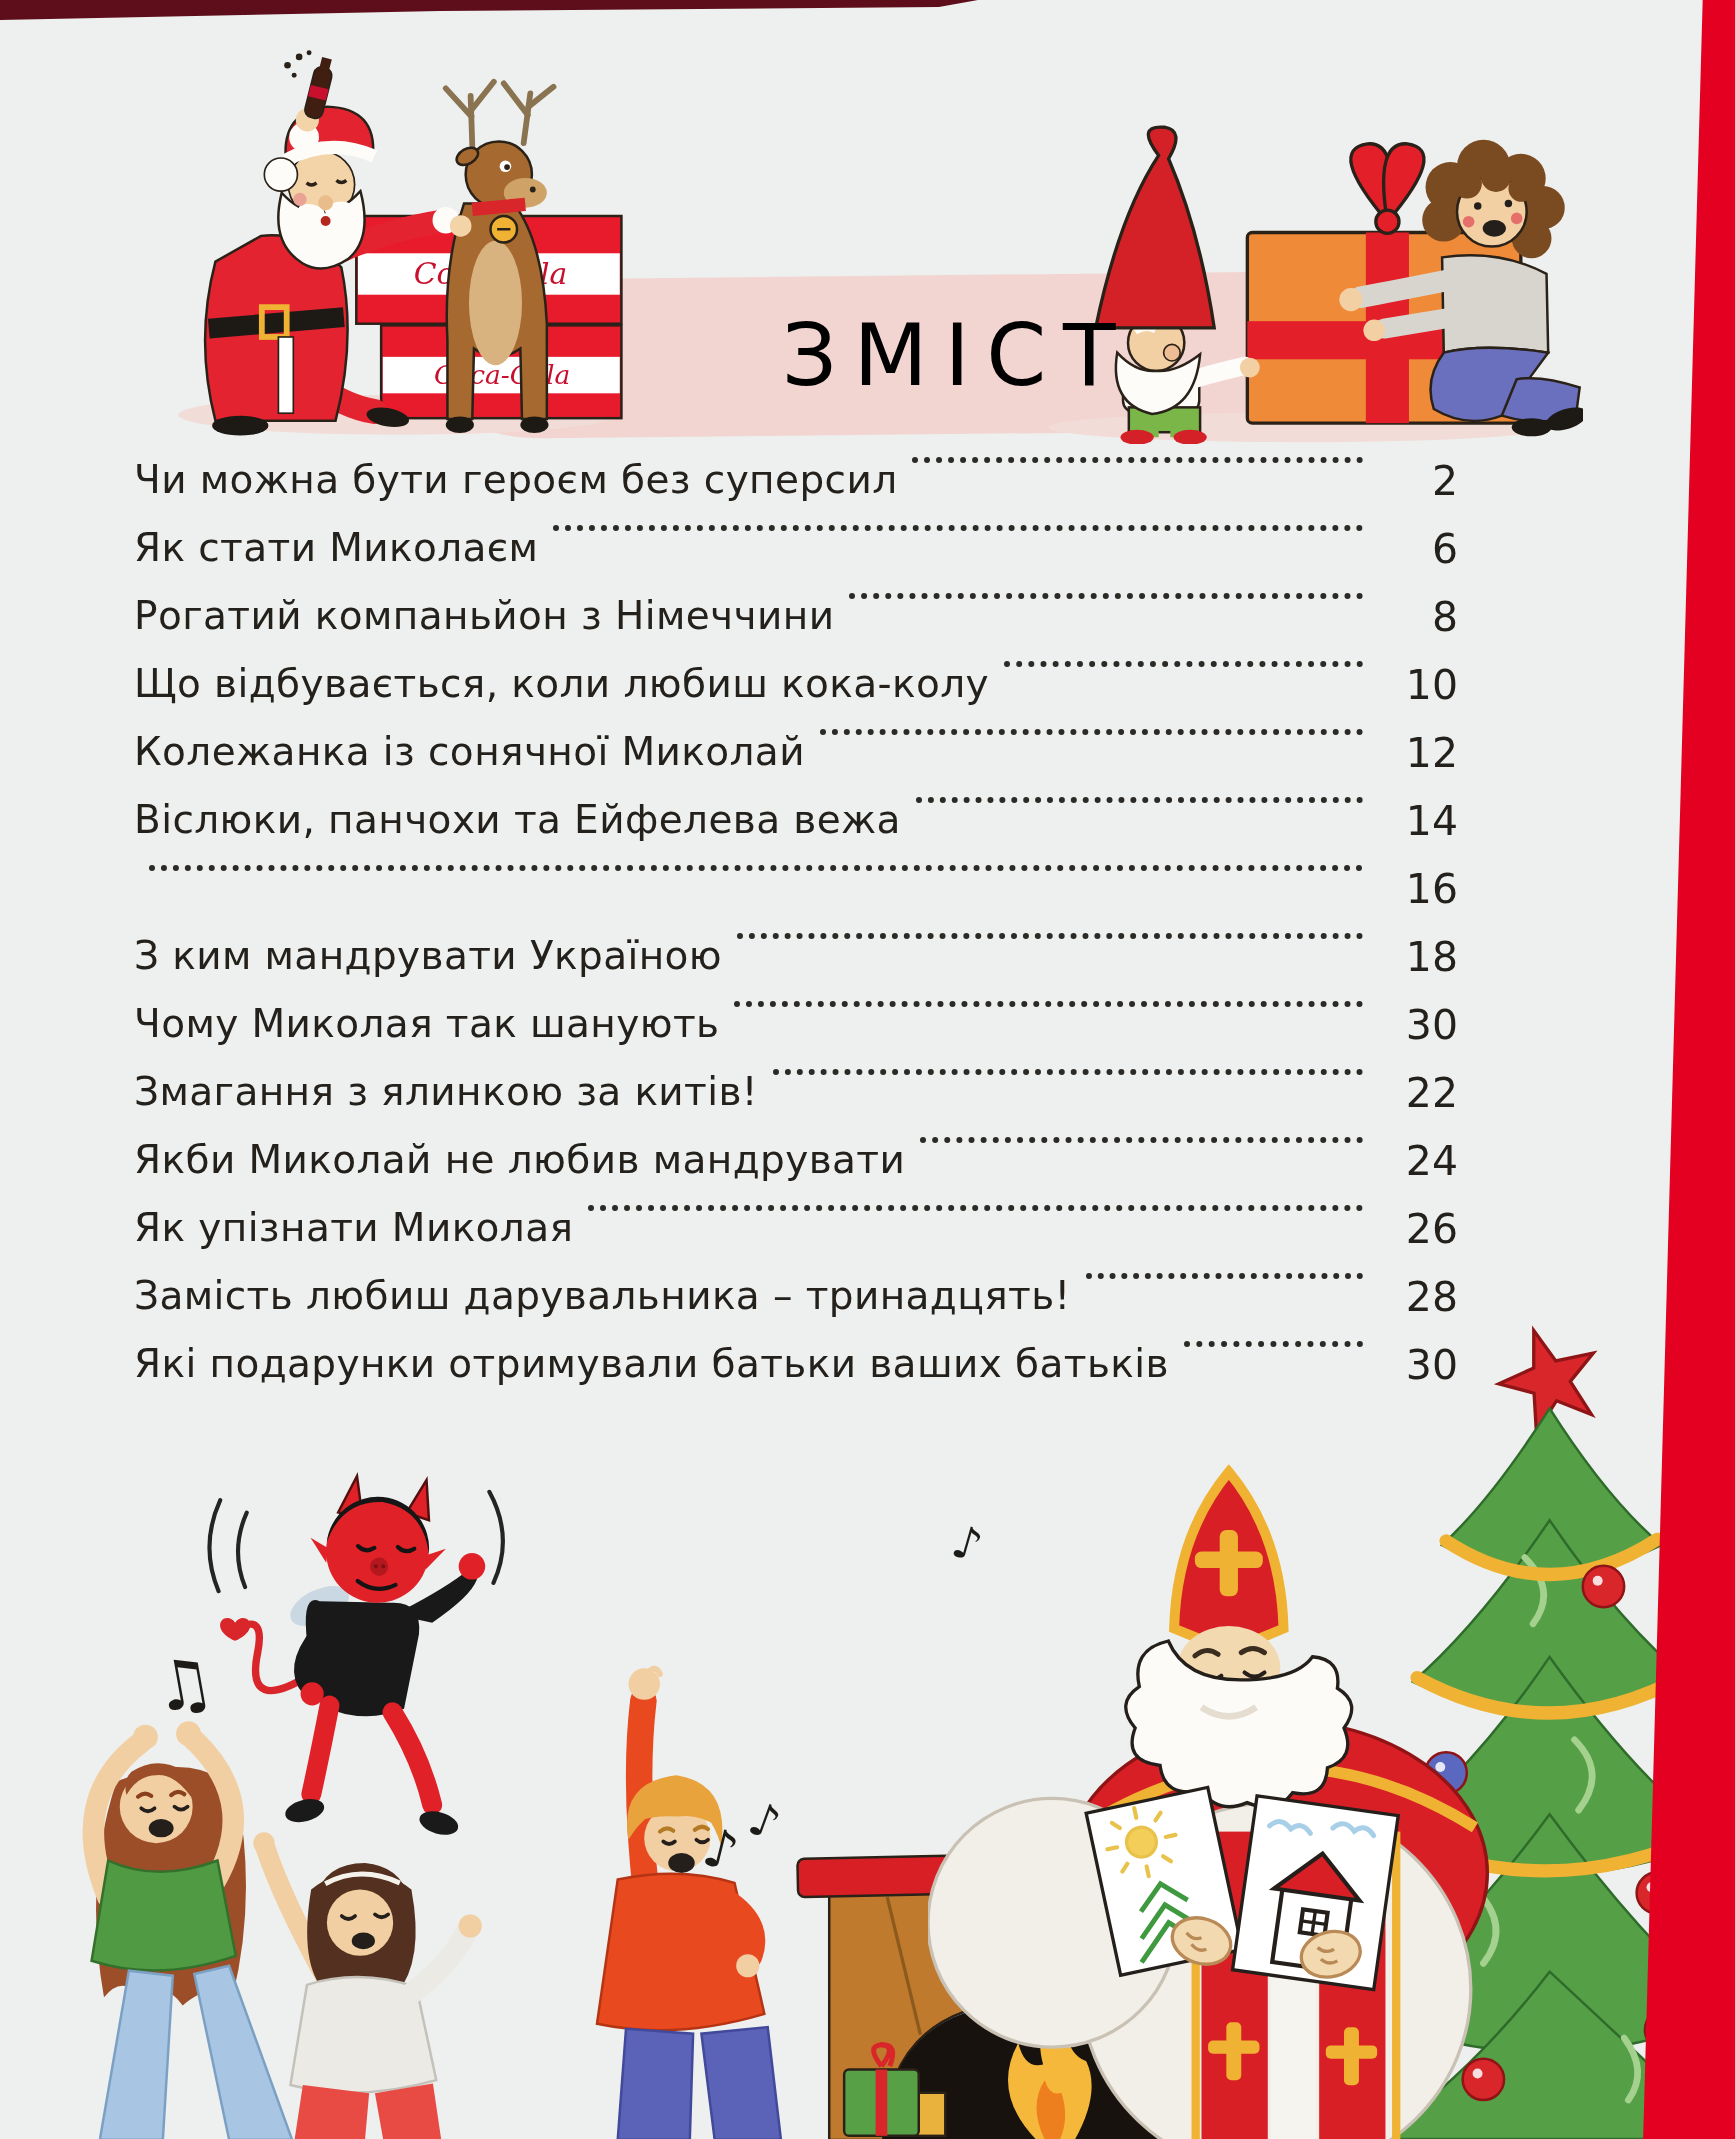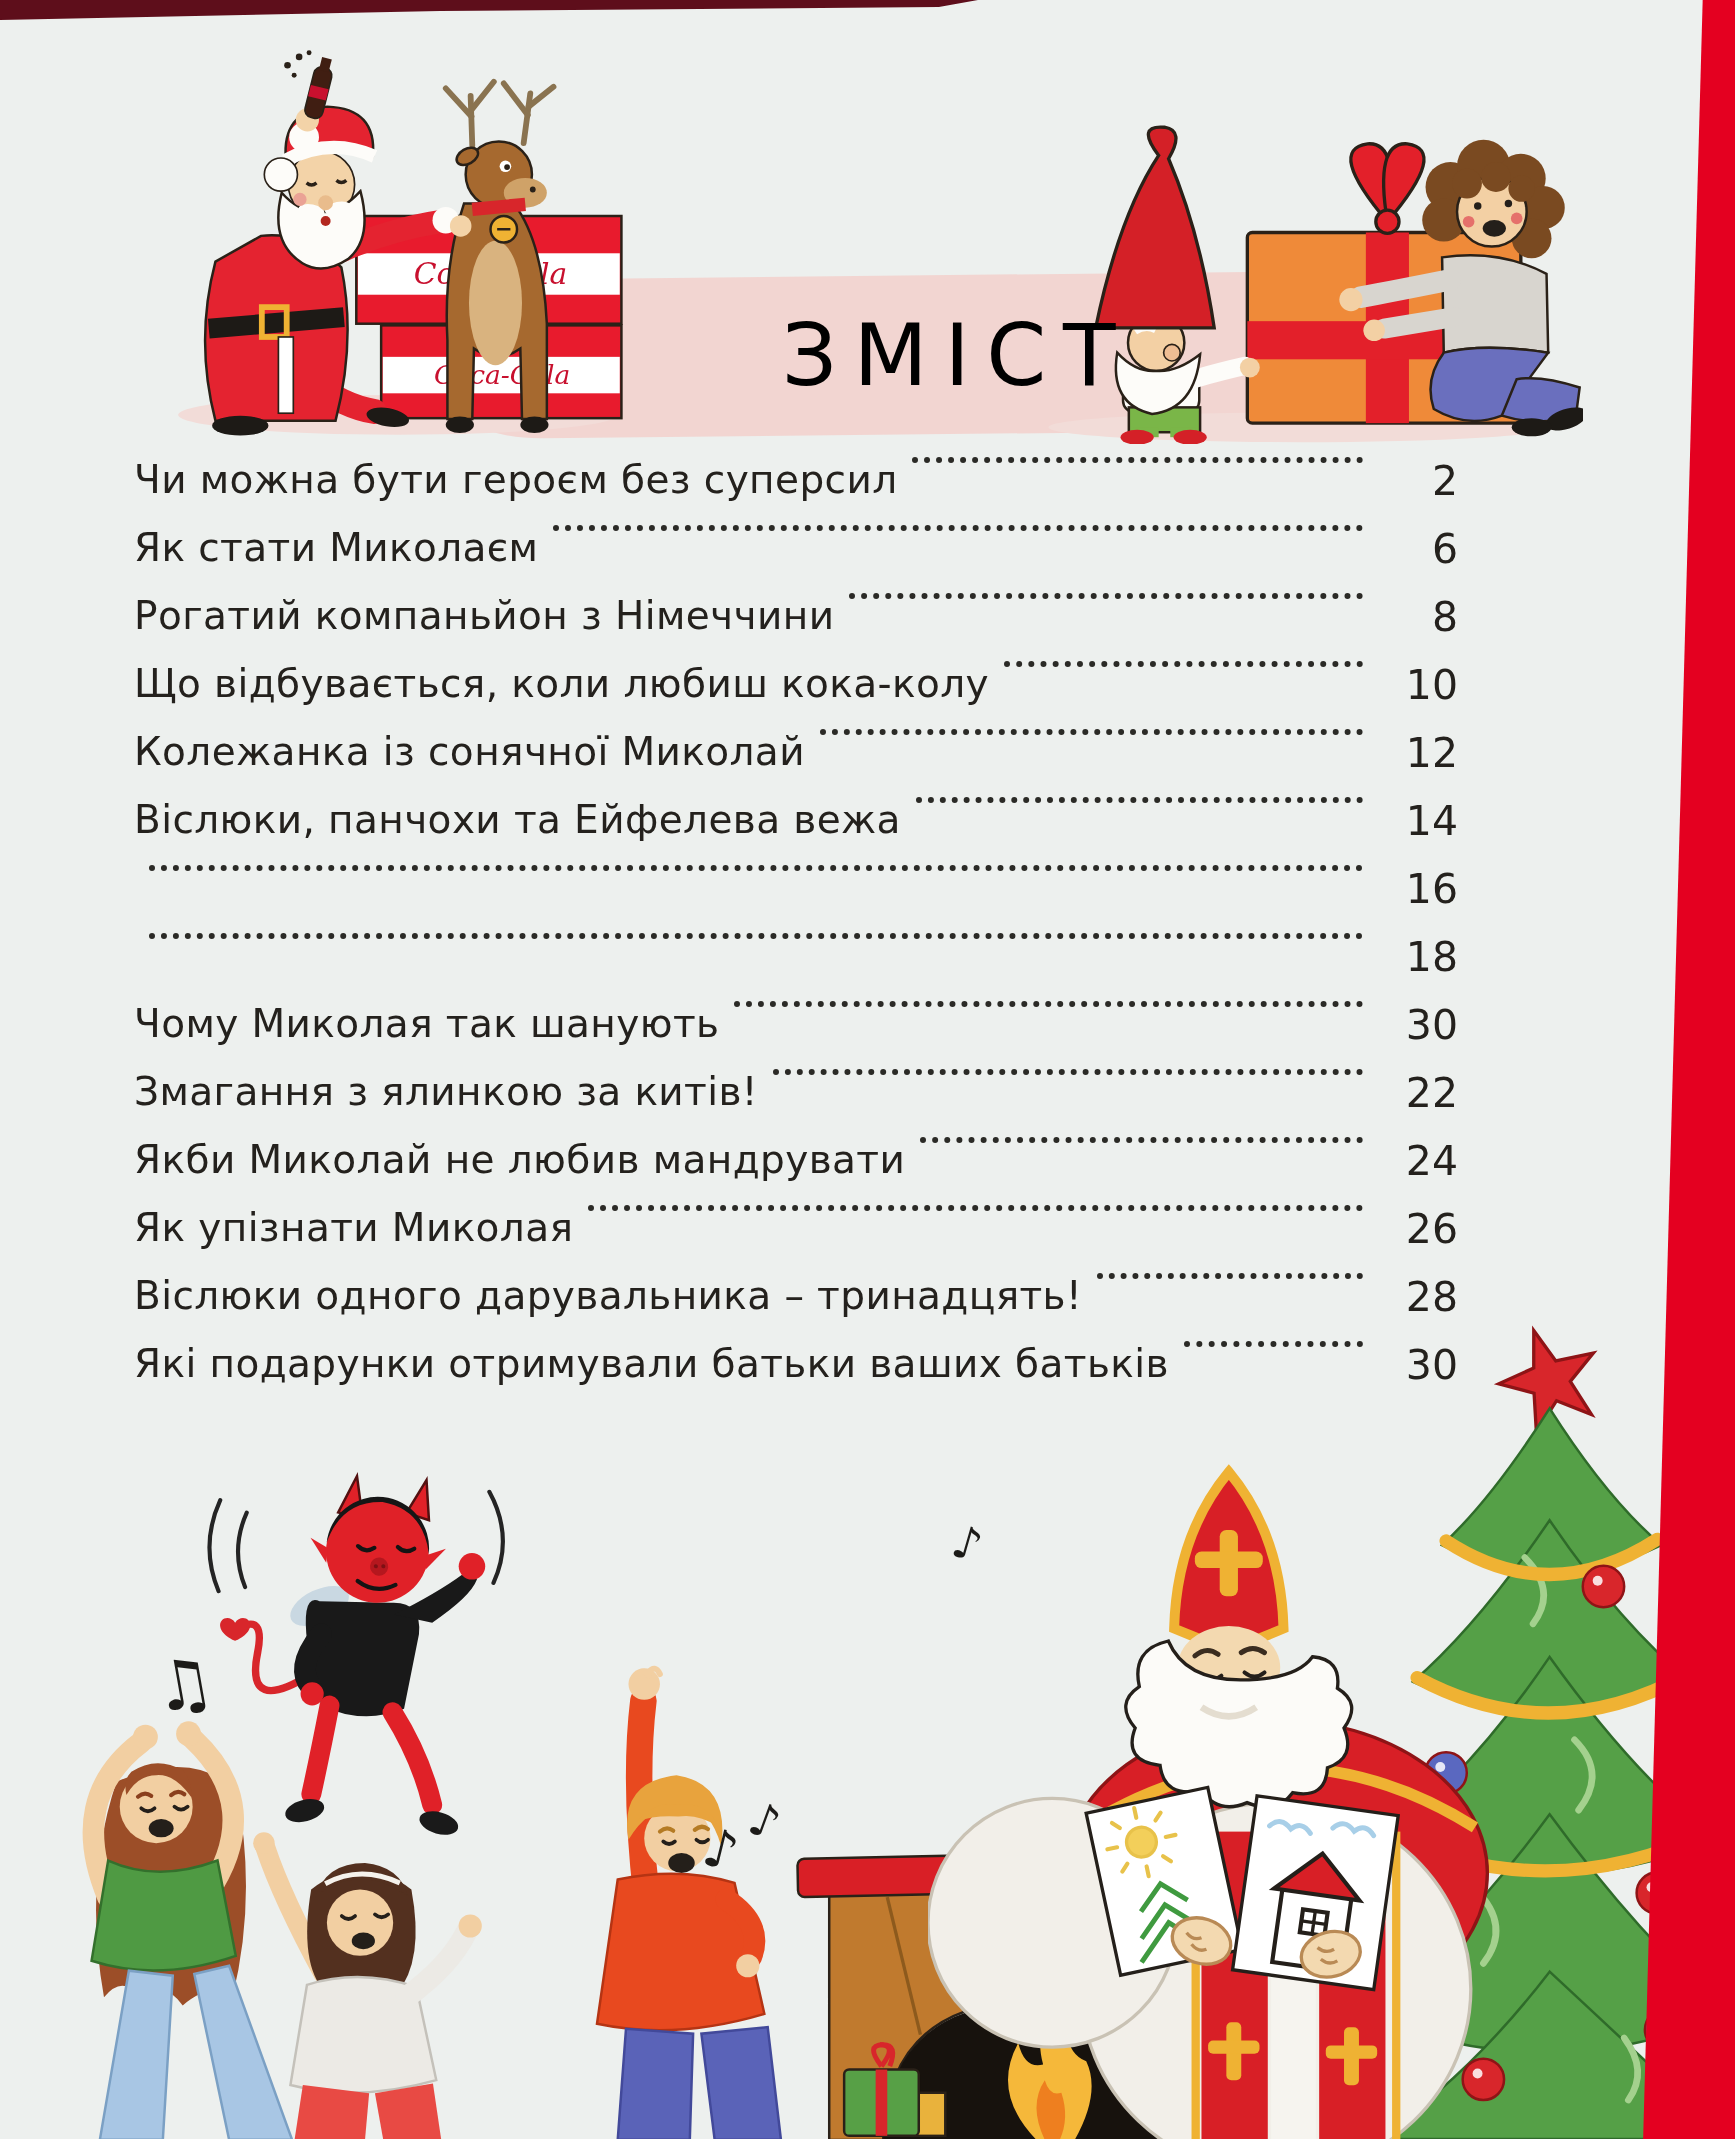--- a/index.html
+++ b/index.html
@@ -417,20 +417,21 @@
     <div class="toc-row">
       <span class="toc-label">Віслюки, панчохи та Ейфелева вежа</span>
       <span class="toc-dots"></span>
       <span class="toc-num">14</span>
     </div>
     <div class="toc-row">
       <span class="toc-dots"></span>
       <span class="toc-num">16</span>
     </div>
     <div class="toc-row">
+      <span class="toc-label">З ким мандрувати Україною</span>
       <span class="toc-dots"></span>
       <span class="toc-num">18</span>
     </div>
     <div class="toc-row">
       <span class="toc-label">Чому Миколая так шанують</span>
       <span class="toc-dots"></span>
       <span class="toc-num">30</span>
     </div>
     <div class="toc-row">
       <span class="toc-label">Змагання з ялинкою за китів!</span>
@@ -441,21 +442,21 @@
       <span class="toc-label">Якби Миколай не любив мандрувати</span>
       <span class="toc-dots"></span>
       <span class="toc-num">24</span>
     </div>
     <div class="toc-row">
       <span class="toc-label">Як упізнати Миколая</span>
       <span class="toc-dots"></span>
       <span class="toc-num">26</span>
     </div>
     <div class="toc-row">
-      <span class="toc-label">Віслюки одного дарувальника – тринадцять!</span>
+      <span class="toc-label">Замість любиш дарувальника – тринадцять!</span>
       <span class="toc-dots"></span>
       <span class="toc-num">28</span>
     </div>
     <div class="toc-row">
       <span class="toc-label">Які подарунки отримували батьки ваших батьків</span>
       <span class="toc-dots"></span>
       <span class="toc-num">30</span>
     </div>
   </div>
 

